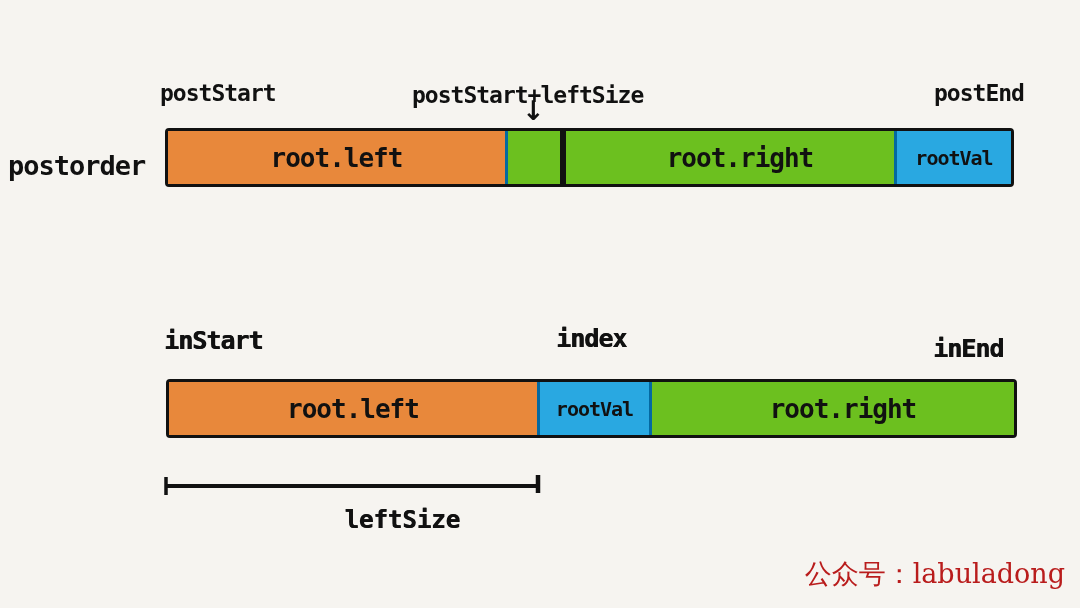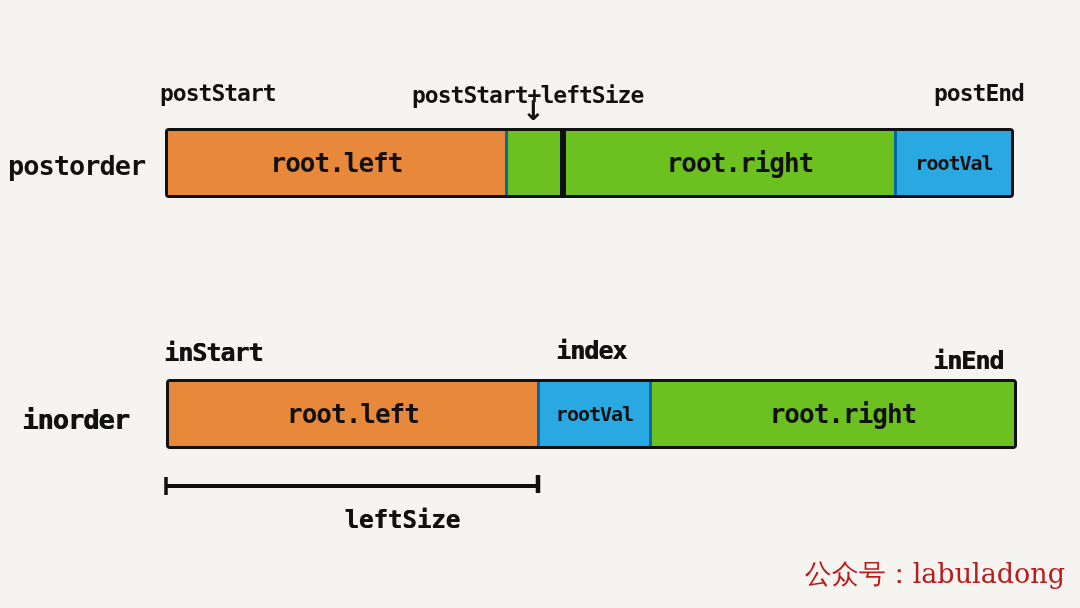--- a/index.html
+++ b/index.html
@@ -18,25 +18,25 @@
     letter-spacing:-1px;
     white-space:nowrap;
   }
   .ptr-label {
     position:absolute;
     font-size:23px;
     font-weight:bold;
     letter-spacing:-1px;
     white-space:nowrap;
   }
-  .ptr-label.heavy { font-size:25px; text-shadow:0.6px 0 #111;margin-top:12px; }
+  .ptr-label.heavy { font-size:25px; text-shadow:0.6px 0 #111; }
   .bar {
     position:absolute;
     display:flex;
-    height:70px;
+    height:59px;
     box-sizing:border-box;
     border:3px solid #111;
     border-radius:4px;
   }
   .seg {
     display:flex;
     align-items:center;
     justify-content:center;
     box-sizing:border-box;
     font-size:26px;
@@ -102,21 +102,20 @@
 
   <div class="ptr-label" style="left:934px; top:80px;">postEnd</div>
 
   <div class="bar po-bar">
     <div class="seg c-orange po-left">root.left</div>
     <div class="seg c-green po-gap"></div>
     <div class="seg c-green po-right thick-left">root.right</div>
     <div class="seg c-blue po-root small-text">rootVal</div>
   </div>
 
-  <div class="row-label" style="left:22px; top:404px; text-shadow:0.7px 0 #111;">inorder</div>
 
   <div class="ptr-label heavy" style="left:164px; top:326px;">inStart</div>
 
   <div class="ptr-label heavy" style="left:556px; top:324px;">index</div>
 
   <div class="ptr-label heavy" style="left:933px; top:334px;">inEnd</div>
 
   <div class="bar in-bar">
     <div class="seg c-orange in-left">root.left</div>
     <div class="seg c-blue in-root small-text">rootVal</div>

